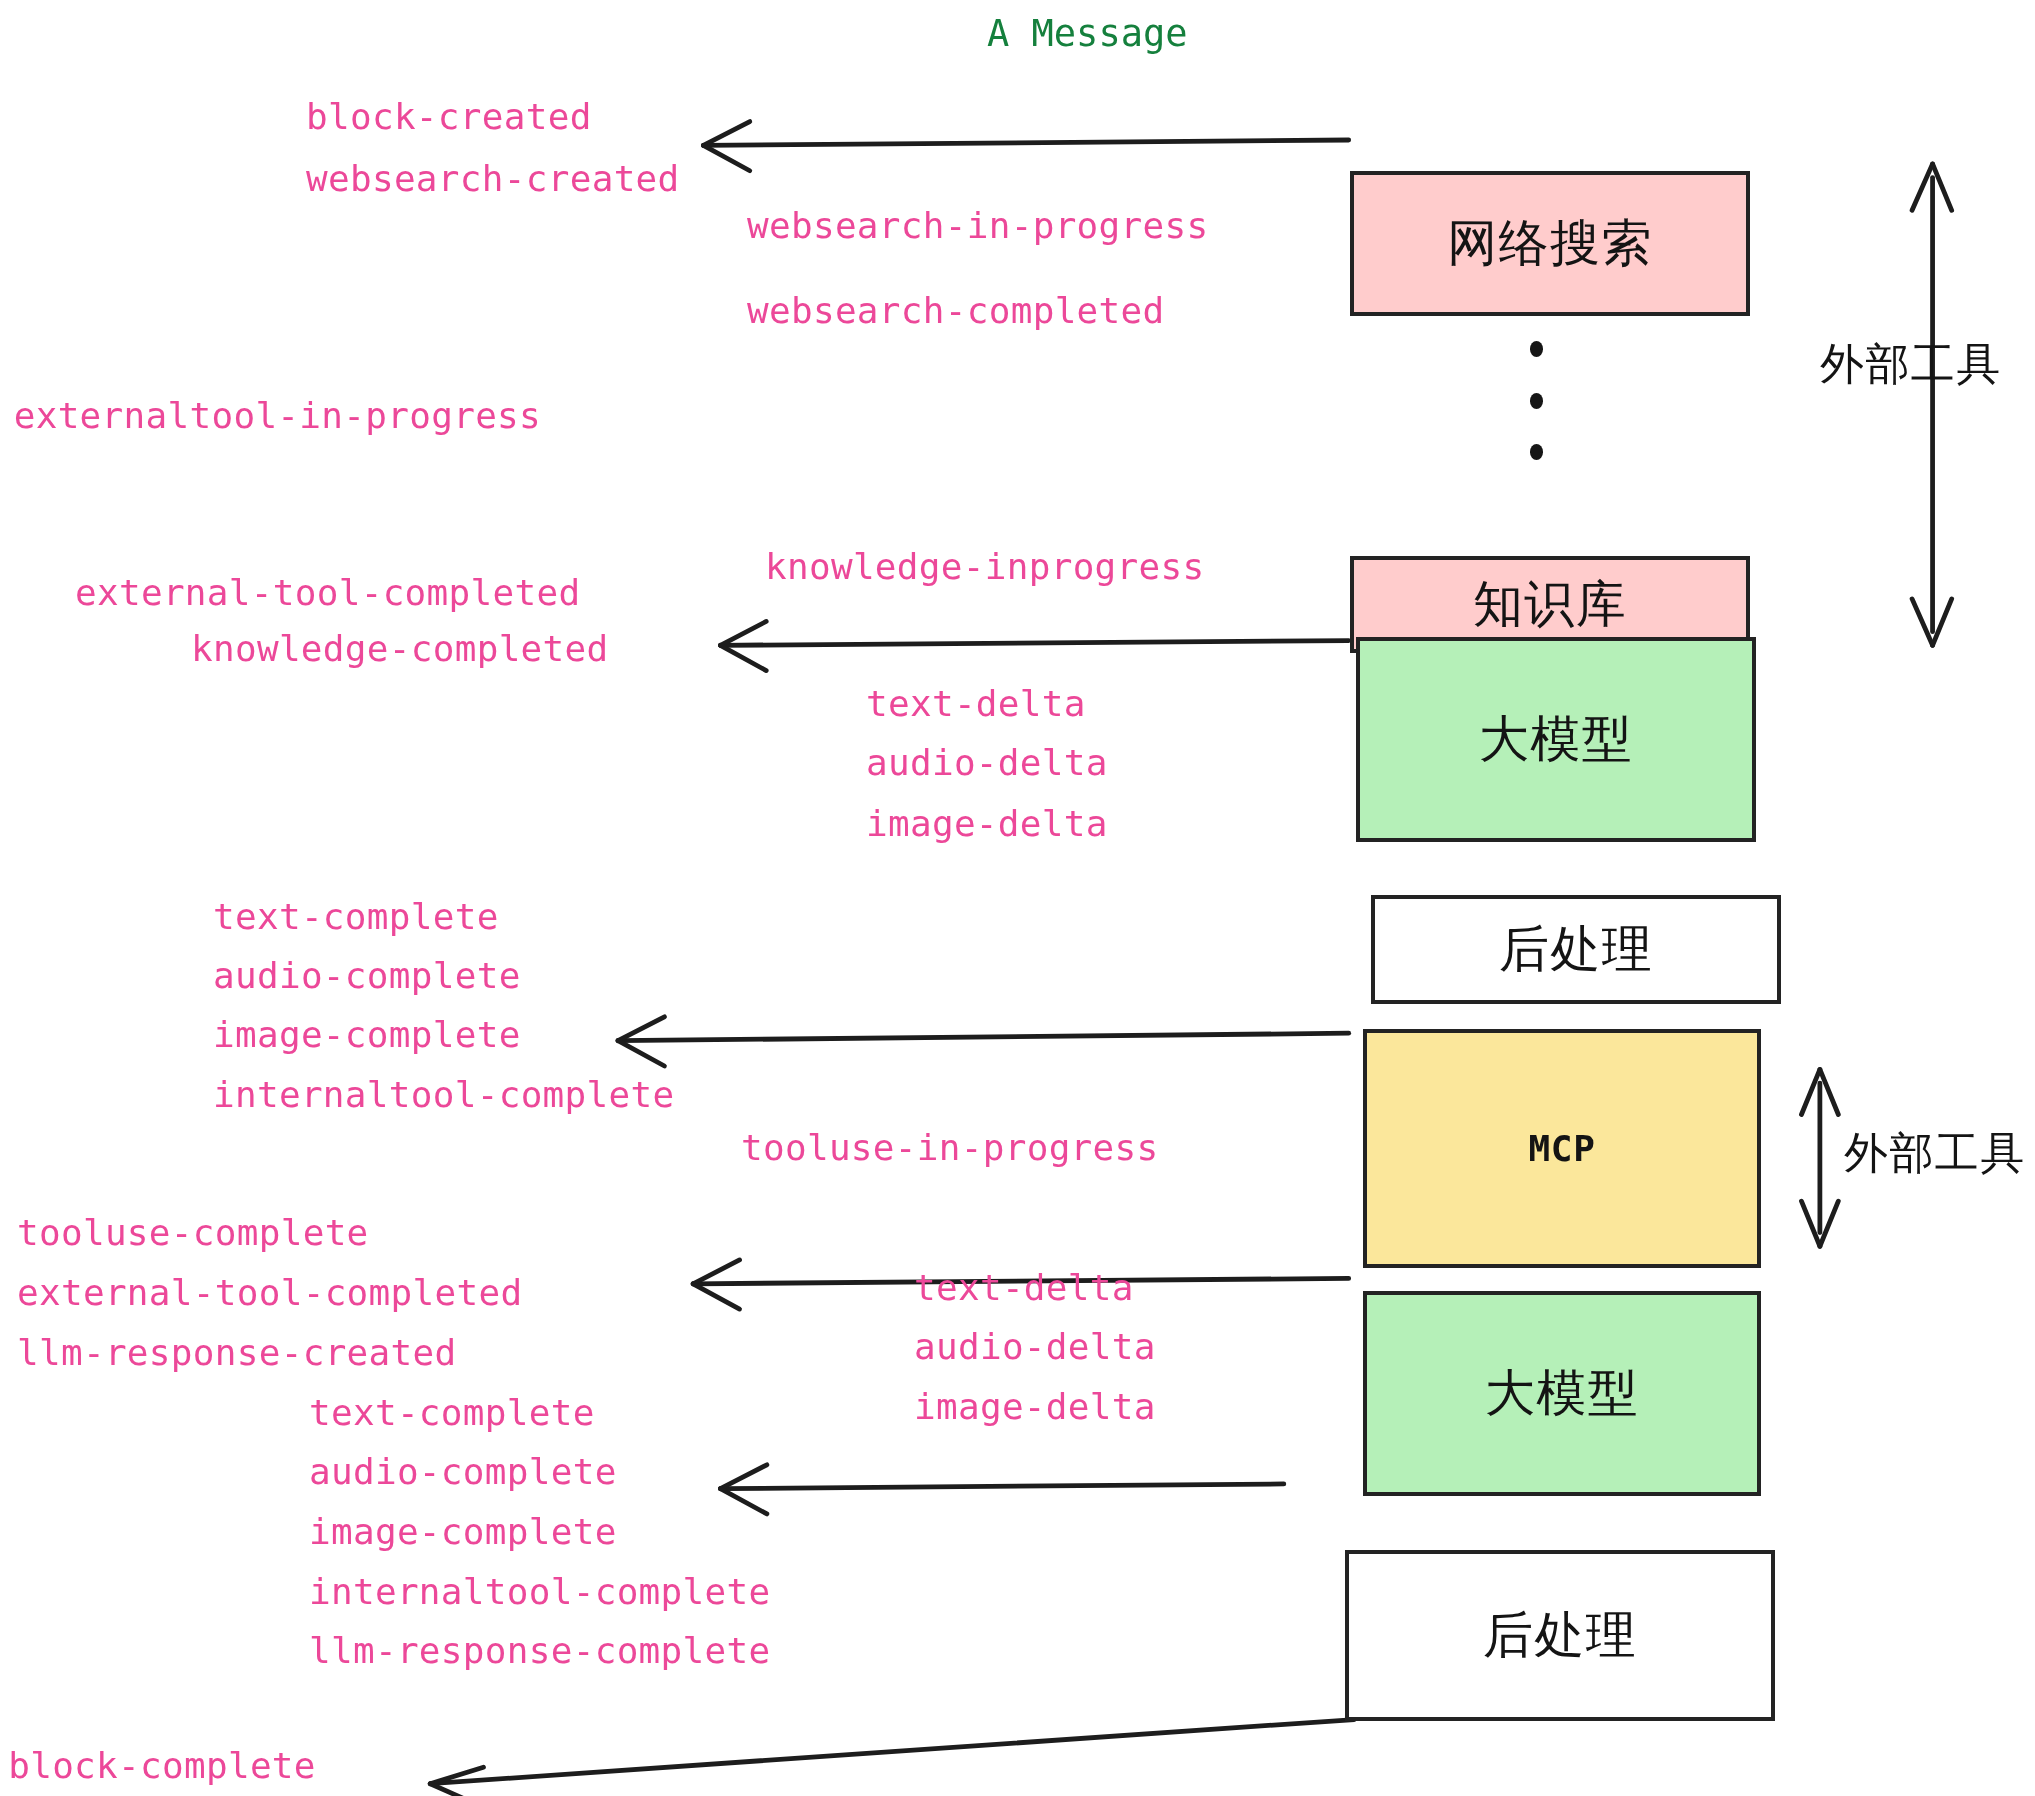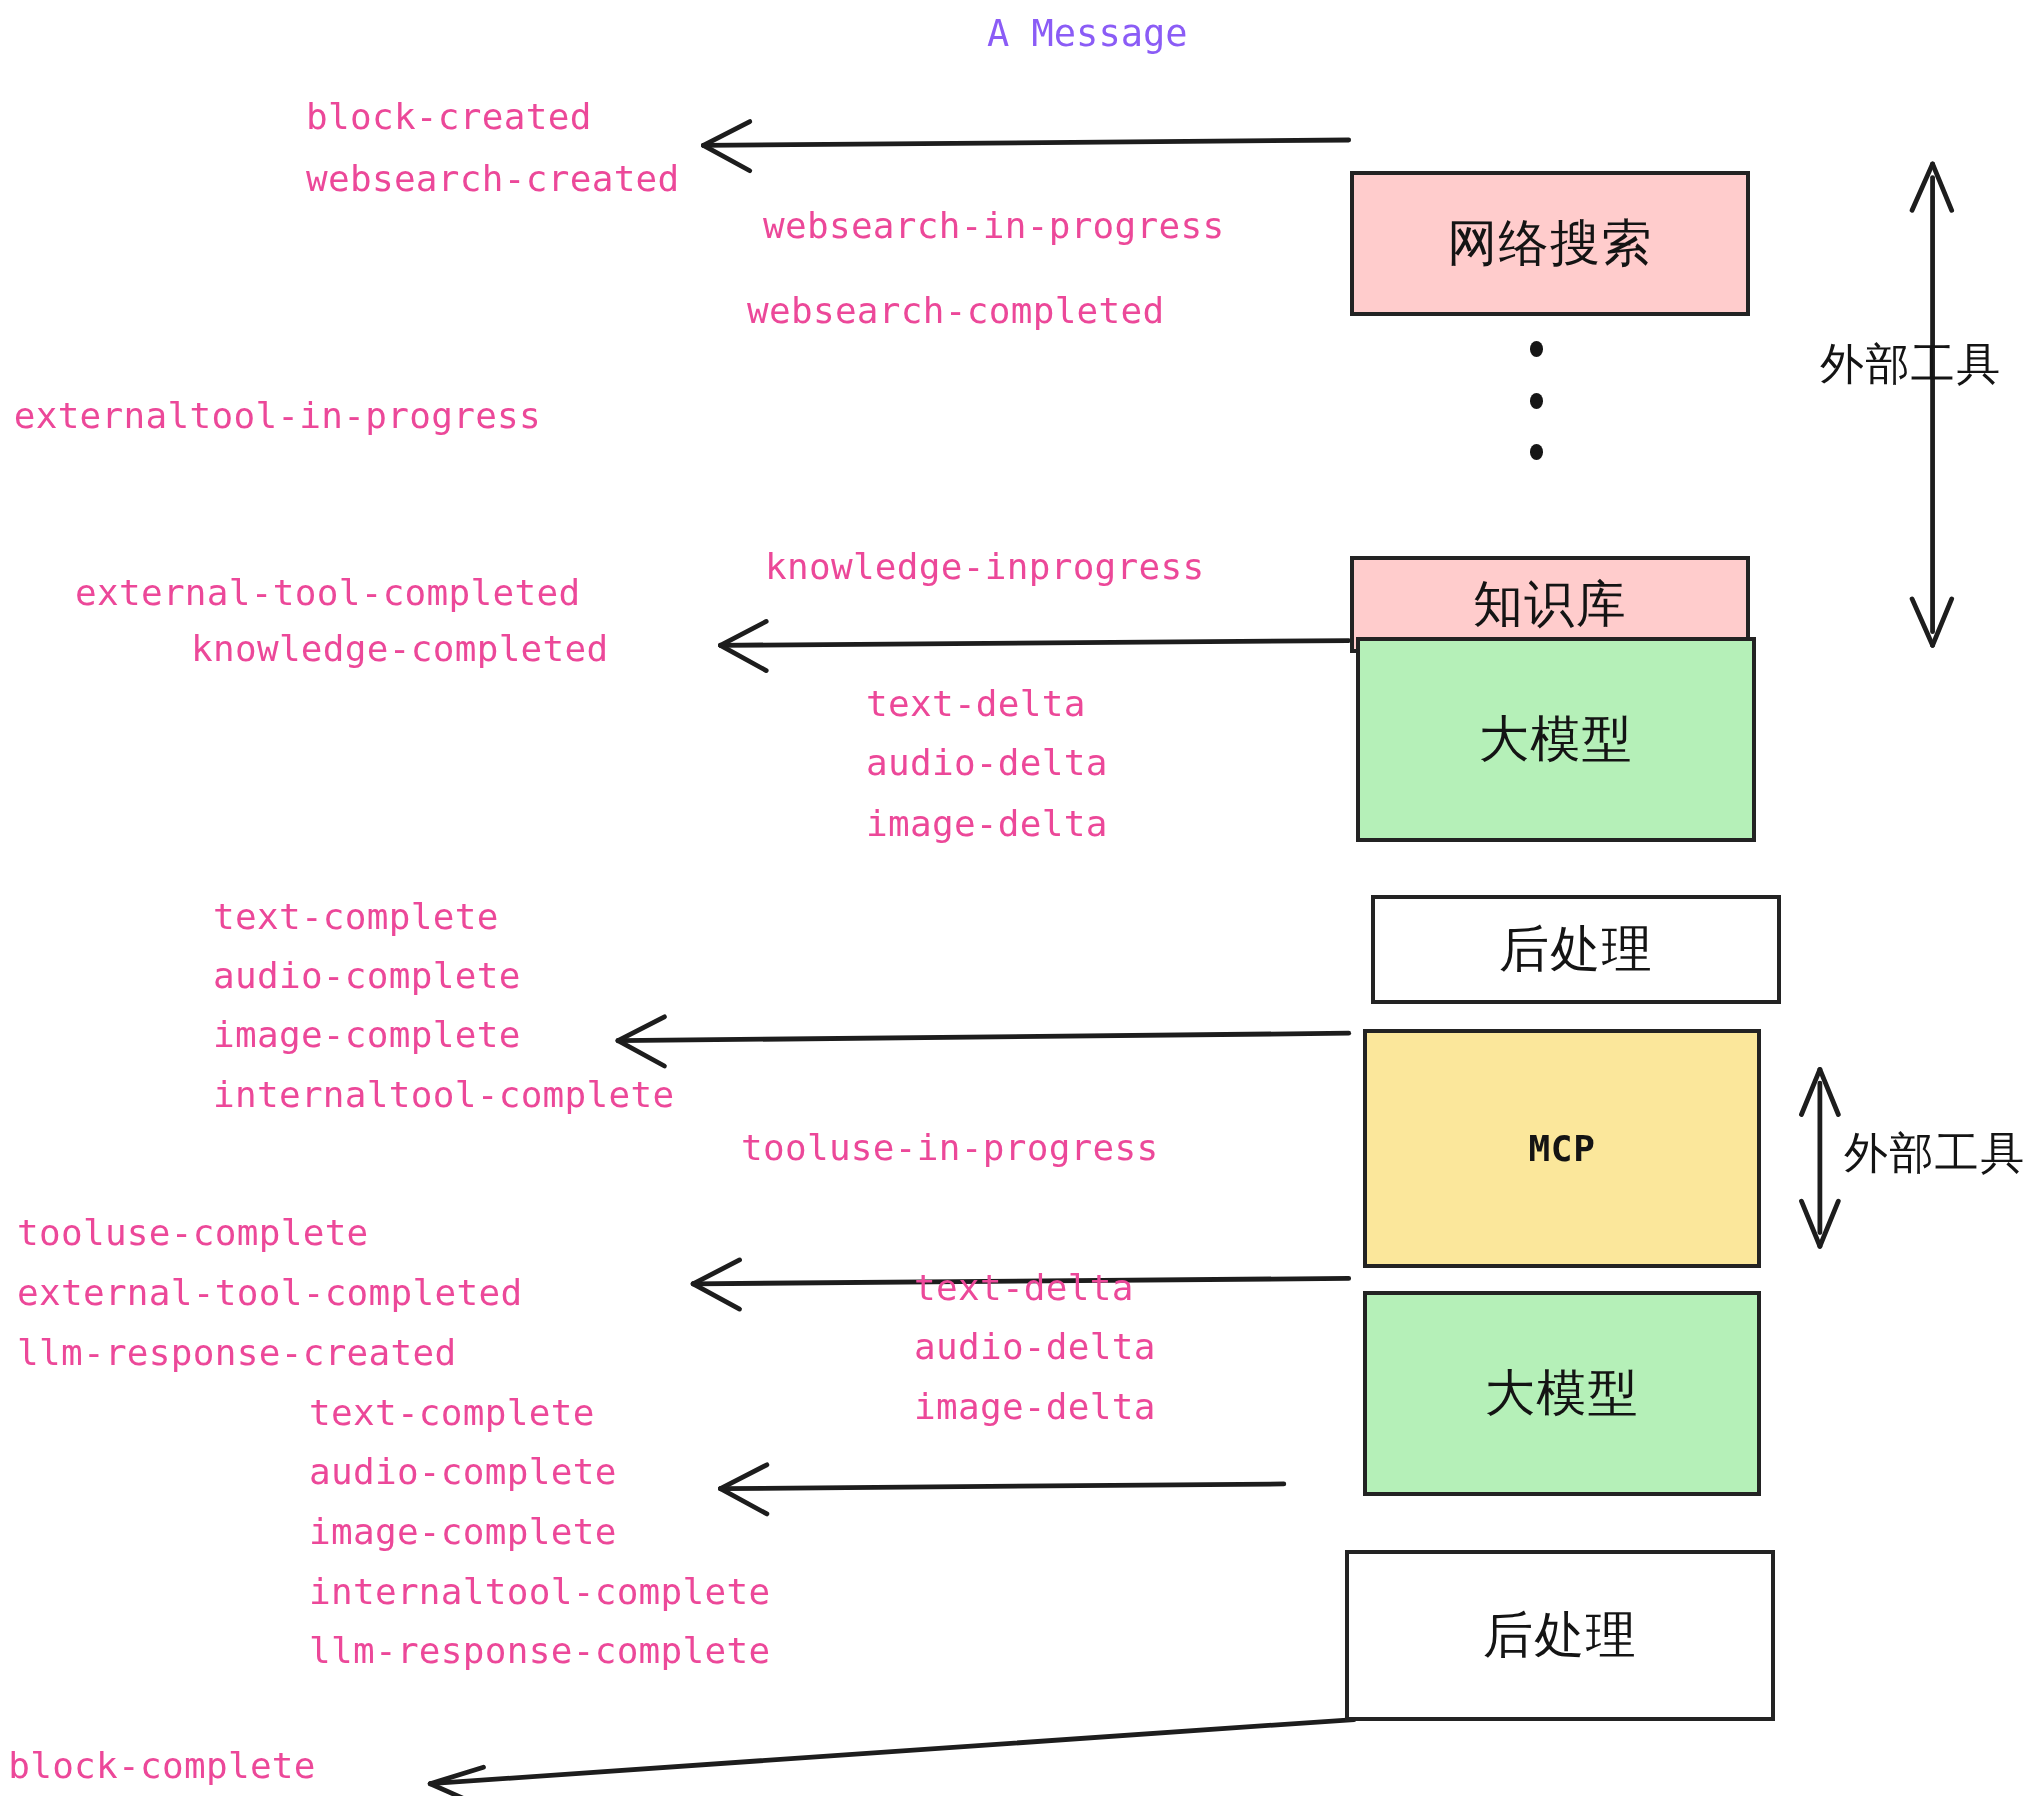--- a/index.html
+++ b/index.html
@@ -20,21 +20,21 @@
     font-family: "DejaVu Sans Mono", "Liberation Mono", monospace;
     font-size: 36px;
     color: #ec4899;
     white-space: nowrap;
     letter-spacing: 0.3px;
   }
   .title {
     position: absolute;
     font-family: "DejaVu Sans Mono", "Liberation Mono", monospace;
     font-size: 37px;
-    color: #8b5cf6;
+    color: #15803d;
     white-space: nowrap;
   }
   .box {
     position: absolute;
     border: 4.8px solid #232323;
     box-sizing: border-box;
     display: flex;
     align-items: center;
     justify-content: center;
     font-family: "DejaVu Sans", "Liberation Sans", sans-serif;
@@ -152,21 +152,21 @@
   </div>
 
   <div class="grouplabel" style="left:1820px; top:335px;">外部工具</div>
 
   <div class="grouplabel" style="left:1844px; top:1124px;">外部工具</div>
 
   <div class="ev" style="left:306px; top:96px;">block-created</div>
 
   <div class="ev" style="left:306px; top:158px;">websearch-created</div>
 
-  <div class="ev" style="left:747px; top:205px;margin-left:16px;">websearch-in-progress</div>
+  <div class="ev" style="left:747px; top:205px;">websearch-in-progress</div>
 
   <div class="ev" style="left:747px; top:290px;">websearch-completed</div>
 
   <div class="ev" style="left:13.7px; top:395px;">externaltool-in-progress</div>
 
   <div class="ev" style="left:765px; top:546px;">knowledge-inprogress</div>
 
   <div class="ev" style="left:75px; top:572px;">external-tool-completed</div>
 
   <div class="ev" style="left:191px; top:628px;">knowledge-completed</div>

